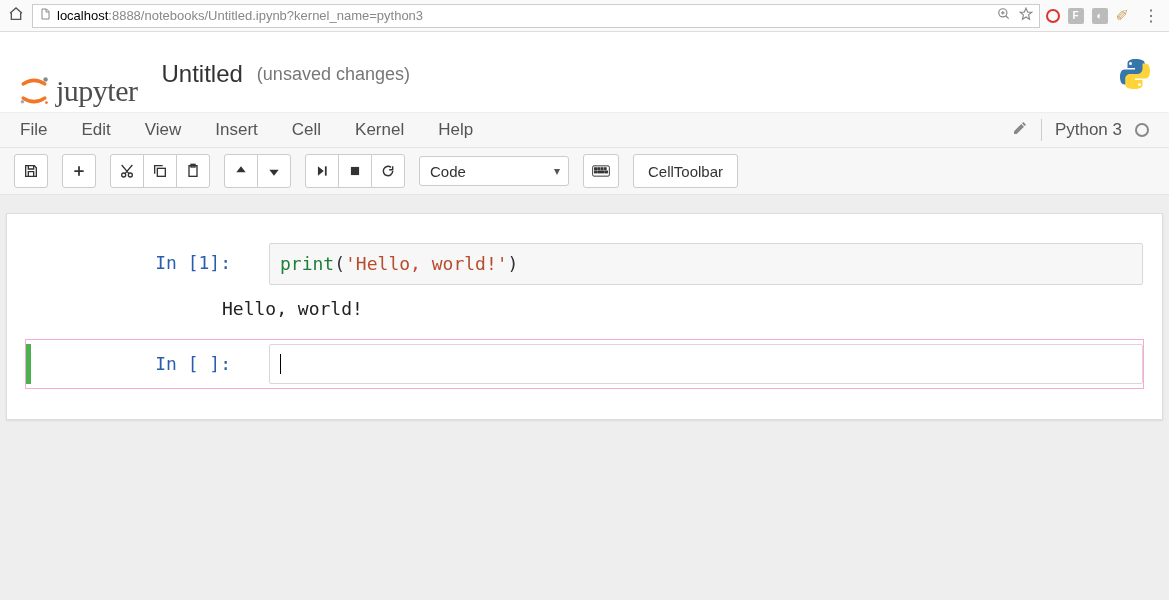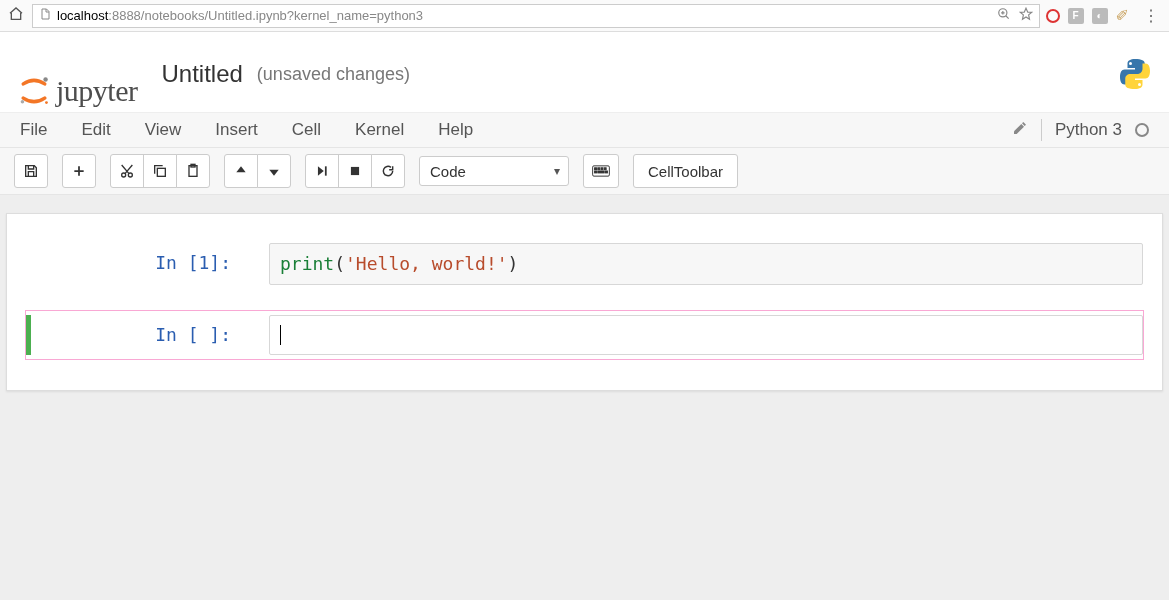--- a/index.html
+++ b/index.html
@@ -241,20 +241,21 @@
       <div class="prompt">In [1]:</div>
       <div class="input-area code">
           <span class="kw">print</span>
           <span class="pn">(</span>
           <span class="str">'Hello, world!'</span>
           <span class="pn">)</span>
         </div>
     </div>
     <div class="output-row">
       <div class="output-pad"></div>
+      <div class="output-text">Hello, world!</div>
     </div>
 
     <div class="cell selected">
       <div class="sel-bar"></div>
       <div class="prompt">In [ ]:</div>
       <div class="input-area active">
           <span class="cursor"></span>
         </div>
     </div>
 

